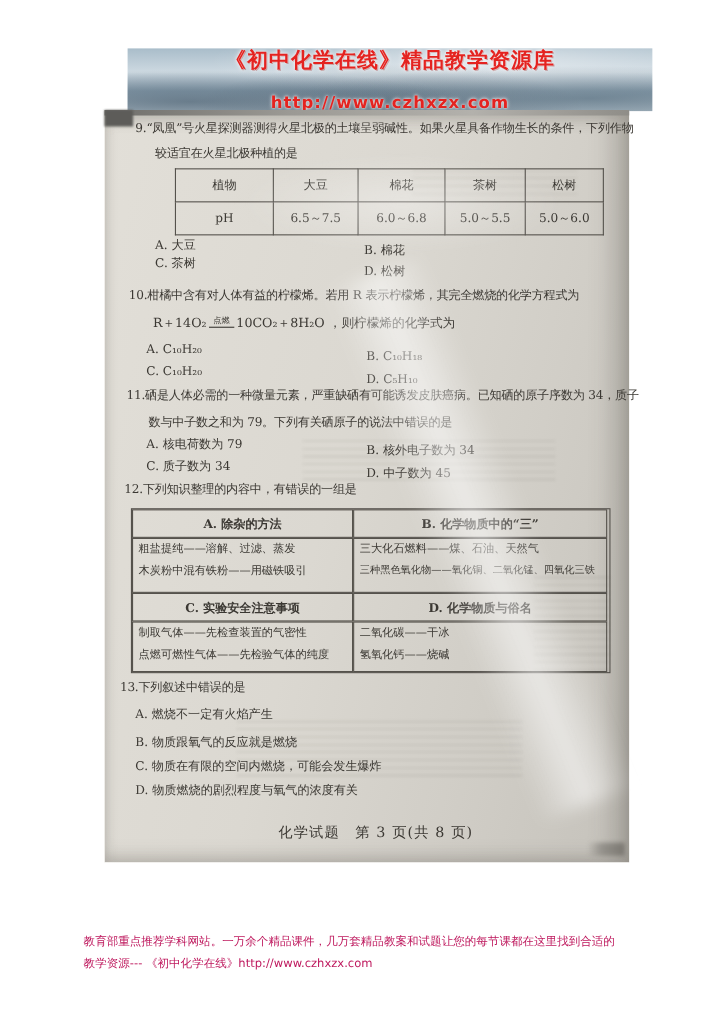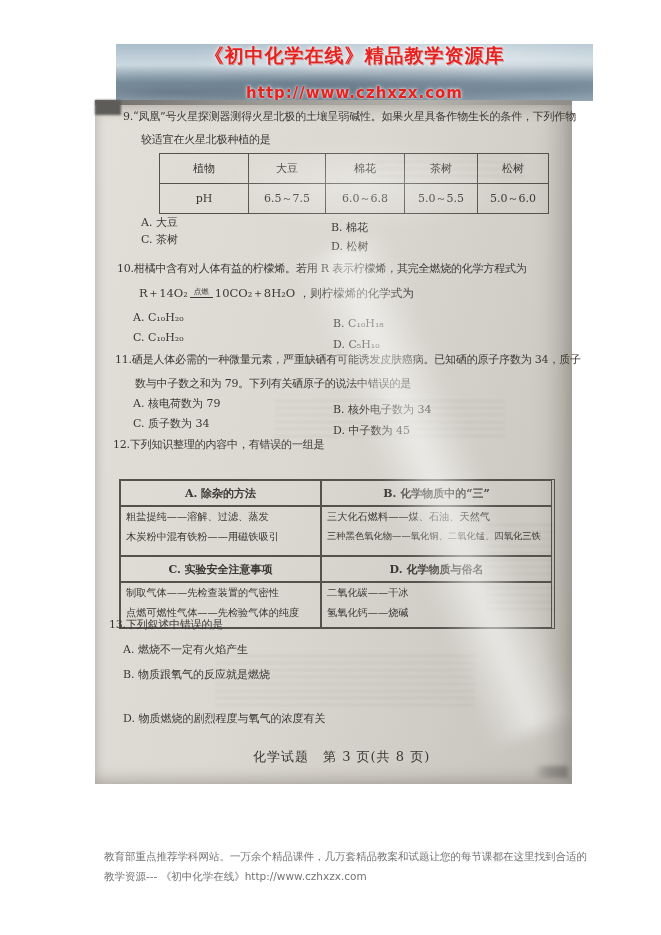--- a/index.html
+++ b/index.html
@@ -80,30 +80,30 @@
   .equation{position:absolute;display:flex;align-items:flex-end;font-size:11.5px;white-space:nowrap;}
   .eq-cond{
     display:inline-flex;flex-direction:column;align-items:center;justify-content:flex-end;
     font-size:7.5px;line-height:1.1;border-bottom:1px solid #3b3833;
     padding:0 4px 1px 4px;margin:0 2px;transform:translateY(-3px);
   }
   
   .k-table{
     position:absolute;left:24px;top:362px;width:434px;height:148px;
     border:1px solid #55524c;display:grid;
-    grid-template-columns:201px 231px;grid-template-rows:26px 50px 26px 46px;margin-top:17px;
+    grid-template-columns:201px 231px;grid-template-rows:26px 50px 26px 46px;
   }
   .k-cell{border:1px solid #55524c;overflow:hidden;}
   .k-head{display:flex;align-items:center;justify-content:center;
     font-size:11px;font-weight:600;letter-spacing:0;}
   .k-body{padding:0 5px;font-size:10.2px;line-height:2.0;white-space:nowrap;}
   .k-body div{white-space:nowrap;}
   .footer-line{position:absolute;left:158px;top:648px;font-size:13px;letter-spacing:1px;}
   
-  .bottom-note{position:absolute;left:76px;top:846px;width:520px;color:#737373;margin-left:28px;}
+  .bottom-note{position:absolute;left:76px;top:846px;width:520px;color:#be185d;}
   .bottom-note .bn{font-size:10.5px;line-height:1.95;white-space:nowrap;
     font-family:"DejaVu Sans","Liberation Sans",sans-serif;}
 </style>
 </head>
 <body>
 
 <div class="banner">
   <div class="banner-title">《初中化学在线》精品教学资源库</div>
   <div class="banner-url">http://www.czhxzx.com</div>
 </div>
@@ -177,20 +177,21 @@
     </div>
     <div class="k-cell k-body">
       <div>二氧化碳——干冰</div>
       <div>氢氧化钙——烧碱</div>
     </div>
   </div>
 
   <div class="t q-line" style="left:14px;top:518px;">13.下列叙述中错误的是</div>
   <div class="t opt" style="left:28px;top:543px;">A. 燃烧不一定有火焰产生</div>
   <div class="t opt" style="left:28px;top:568px;">B. 物质跟氧气的反应就是燃烧</div>
+  <div class="t opt" style="left:28px;top:590px;">C. 物质在有限的空间内燃烧，可能会发生爆炸</div>
   <div class="t opt" style="left:28px;top:612px;">D. 物质燃烧的剧烈程度与氧气的浓度有关</div>
 
   <div class="footer-line">化学试题　第 3 页(共 8 页)</div>
 
   <div class="artifact" style="left:280px;top:55px;width:150px;height:22px;"></div>
   <div class="artifact" style="left:180px;top:300px;width:230px;height:40px;transform:rotate(180deg);"></div>
   <div class="artifact" style="left:120px;top:555px;width:260px;height:55px;transform:rotate(180deg);"></div>
   <div class="artifact" style="left:390px;top:420px;width:70px;height:90px;"></div>
   <div class="glare"></div>
   <div class="glare2"></div>

